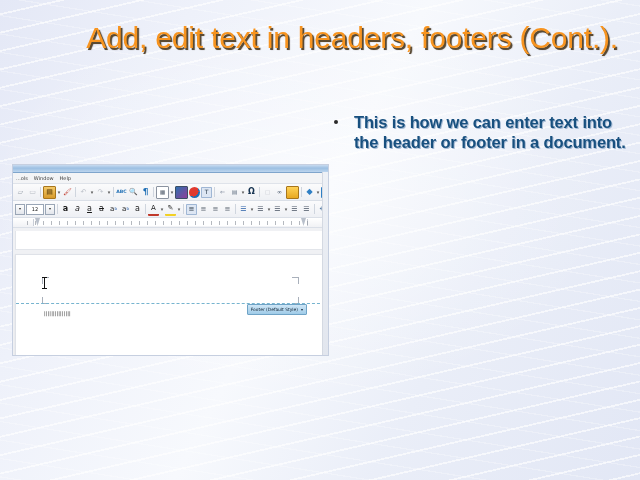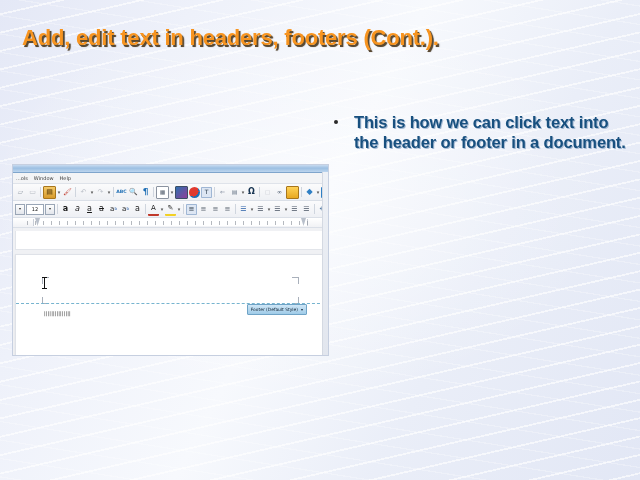--- a/index.html
+++ b/index.html
@@ -54,24 +54,24 @@
     pointer-events: none;
     background: radial-gradient(ellipse 70% 60% at 46% 42%, rgba(255,255,255,0.45) 0%, rgba(255,255,255,0) 70%);
   }
 
   
   .title {
     position: absolute;
     left: 22px;
     top: 18px;
     width: 596px;
-    text-align: left;
-    font-size: 22px;
+    text-align: right;
+    font-size: 30px;
     line-height: 39px;
-    font-weight: bold;
+    font-weight: normal;
     color: #F79420;
     text-shadow: 1.5px 1.5px 0 #5a4a33, 2px 2px 1px rgba(40,30,20,.55);
     letter-spacing: -0.2px;
   }
 
   
   .bullets {
     position: absolute;
     left: 327px;
     top: 112px;
@@ -313,21 +313,21 @@
 <body>
 
 <div class="slide">
   <div class="bg-lines"></div>
   <div class="bg-lines b"></div>
   <div class="bg-vignette"></div>
 
   <div class="title">Add, edit text in headers, footers (Cont.).</div>
 
   <div class="bullets">
-    <div class="bullet">This is how we can click text into the header or footer in a document.</div>
+    <div class="bullet">This is how we can enter text into the header or footer in a document.</div>
   </div>
 
   <div class="shot">
 
     <div class="shot-titlebar"></div>
 
     <div class="shot-menubar">
       <span class="menu-item">...ols</span>
       <span class="menu-item">Window</span>
       <span class="menu-item">Help</span>

